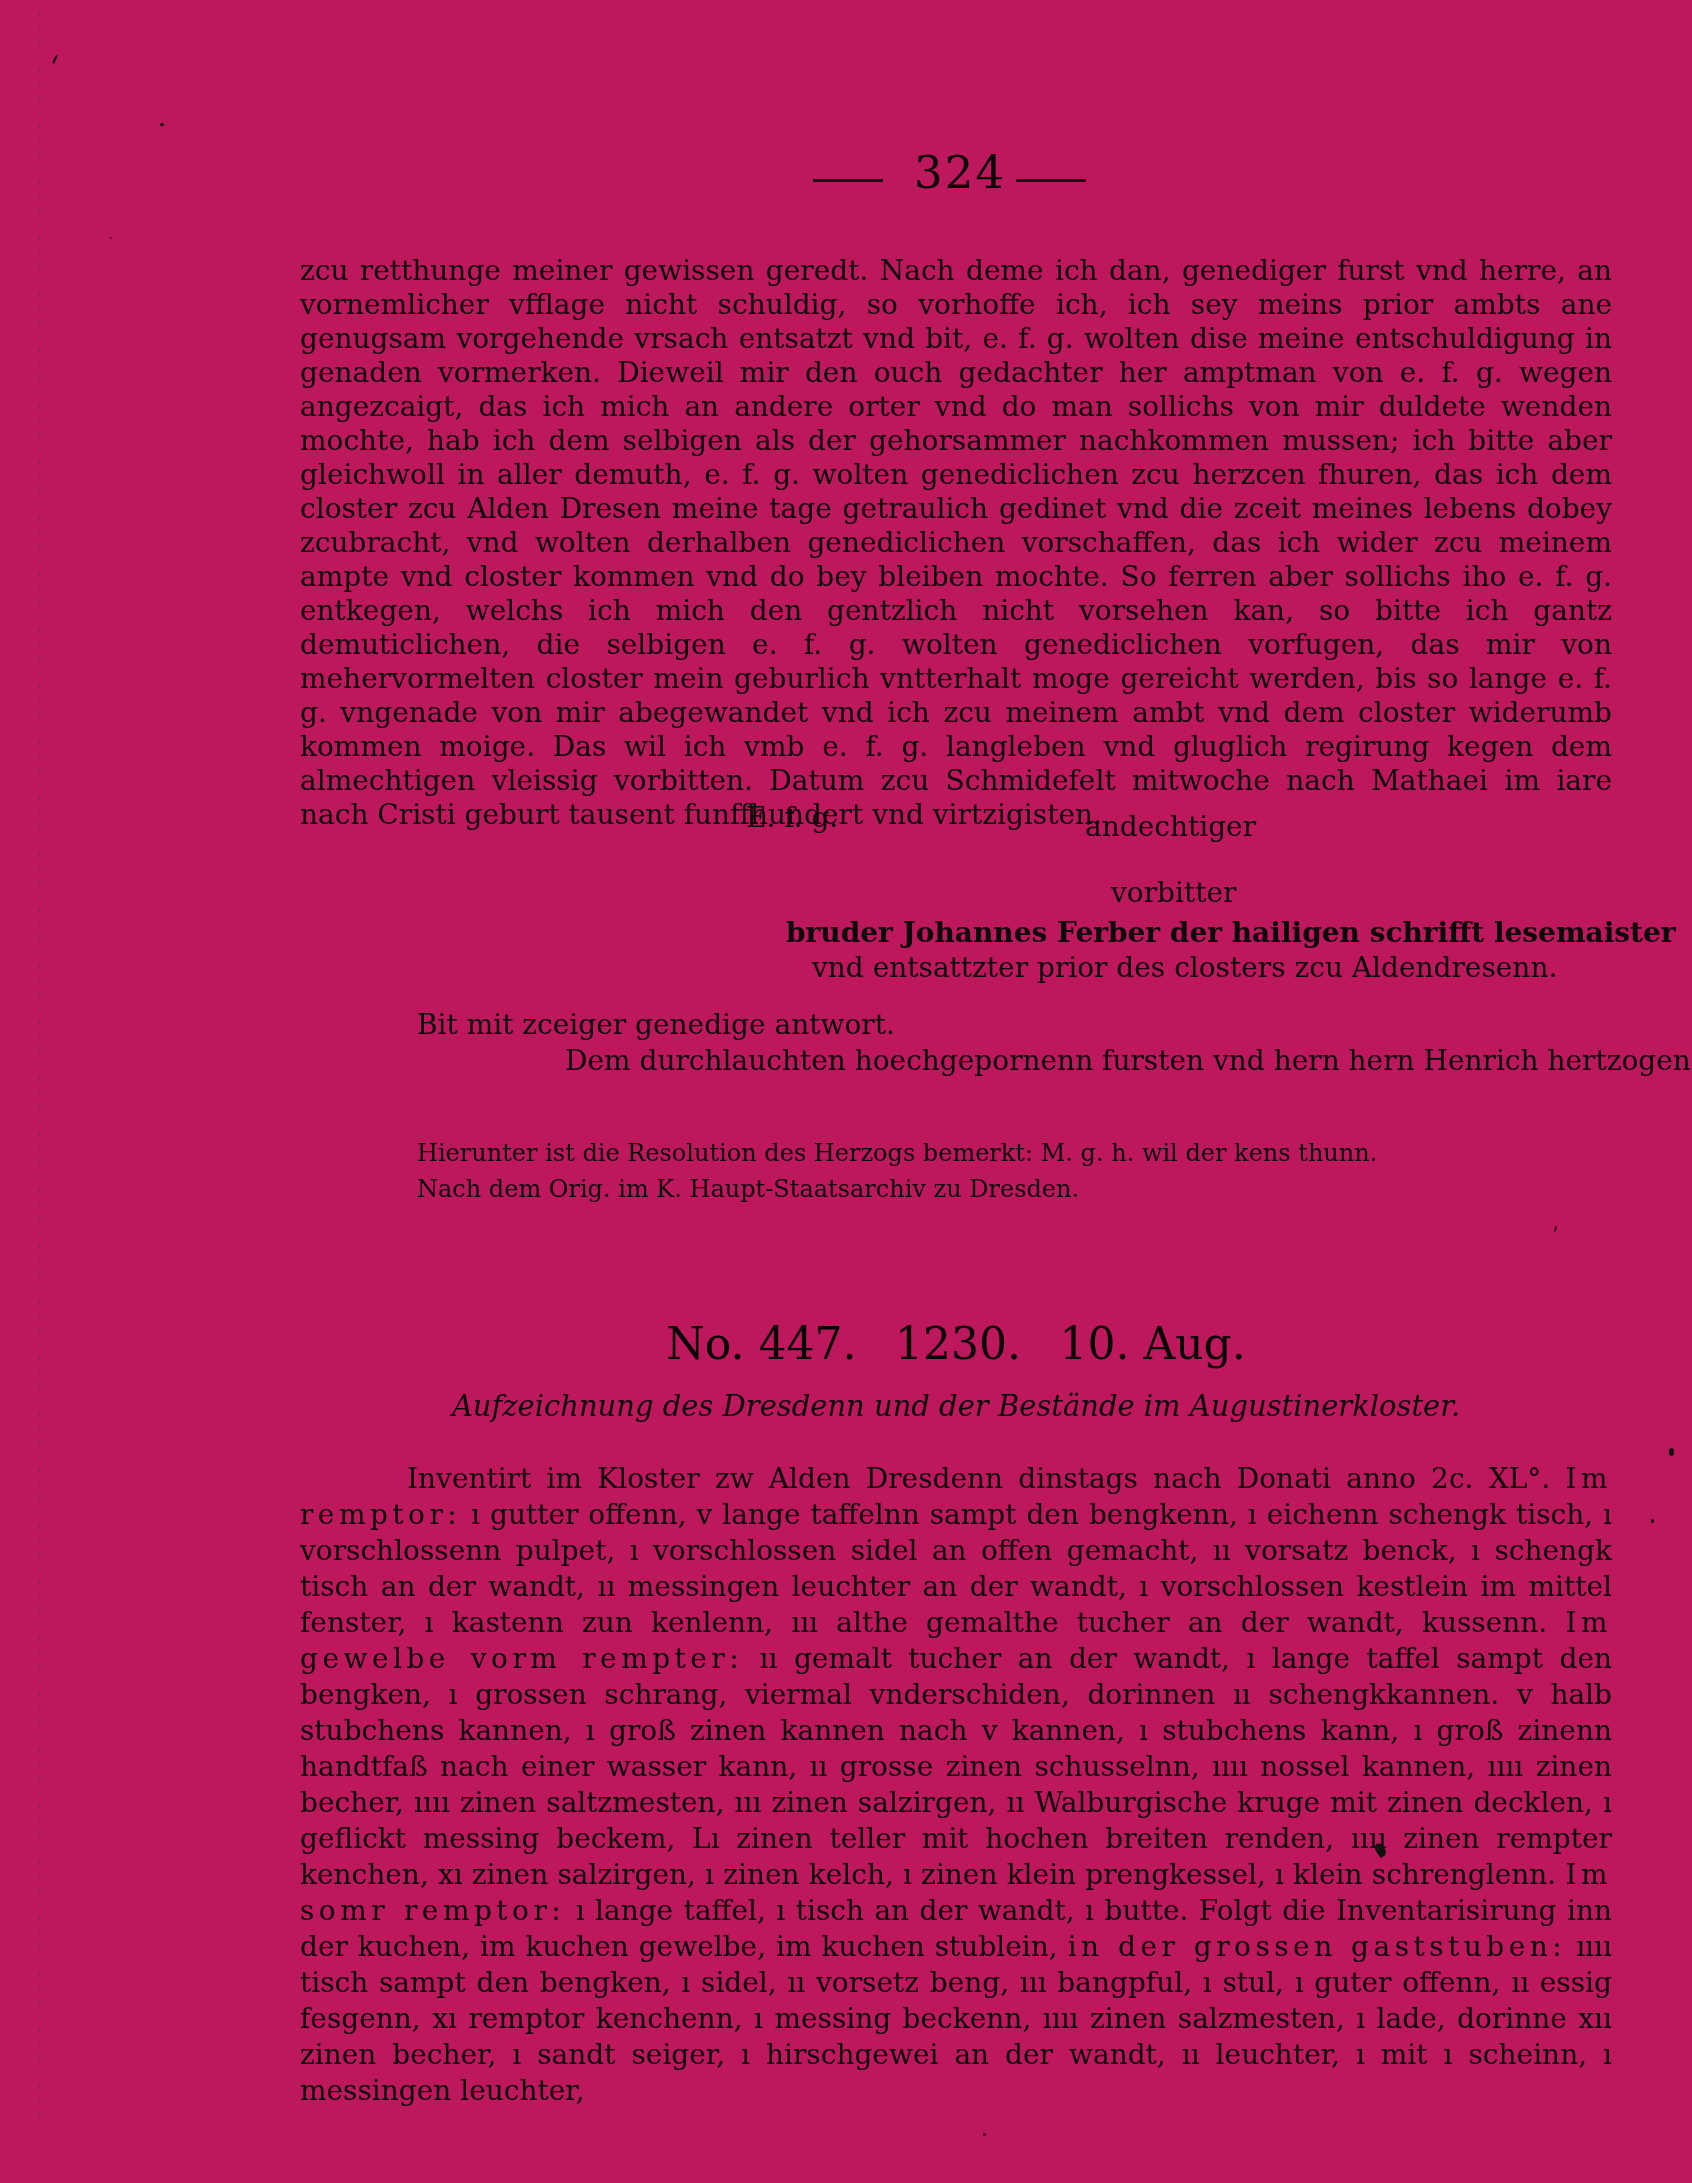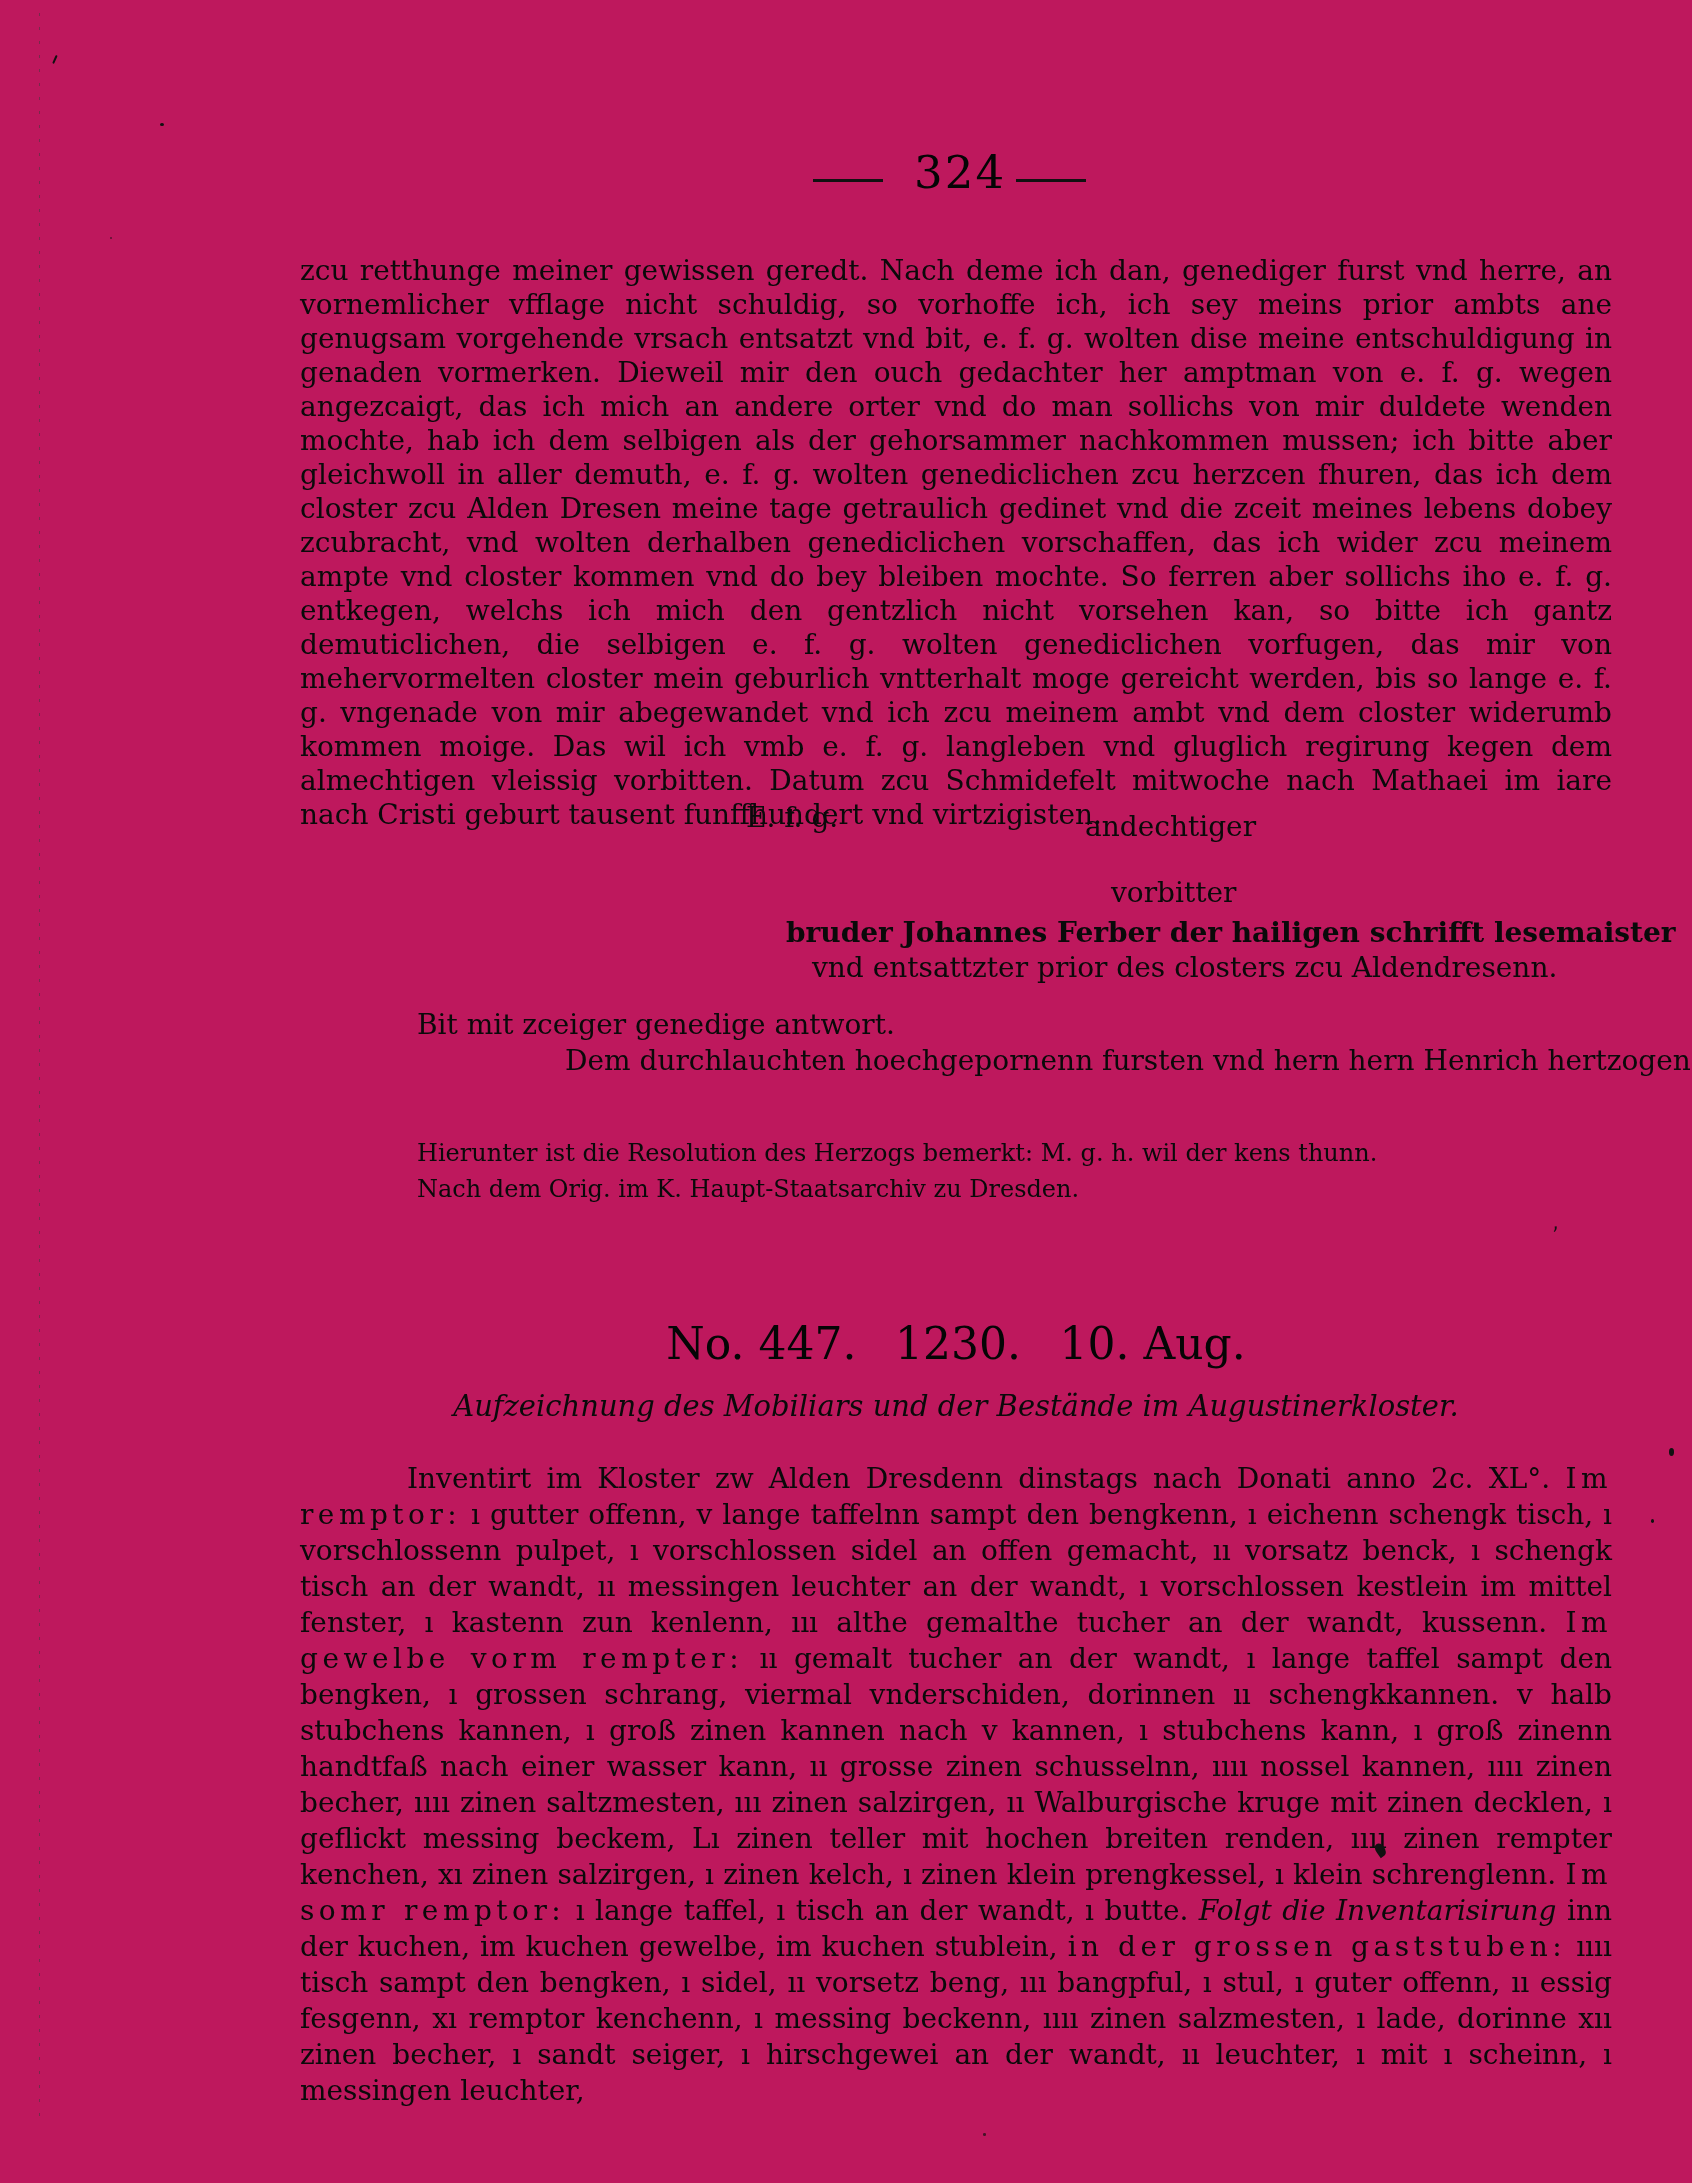--- a/index.html
+++ b/index.html
@@ -38,21 +38,21 @@
   .doc-subtitle {
     position: absolute;
     left: 300px; top: 1389px; width: 1312px;
     text-align: center;
     font-style: italic;
     font-size: 29px;
     color: #0a0a0a;
   }
   .seg-plain { font-style: normal; }
   .seg-spaced { letter-spacing: 0.16em; }
-  .seg-italic { font-style: italic; }
+  .seg-italic { }
   
   .fold-line {
     position: absolute;
     left: 39px; top: 13.4px;
     width: 1.1px; height: 2104px;
     background: repeating-linear-gradient(to bottom, #3a3a3a 0 2.7px, transparent 2.7px 14px);
     opacity: 0.55;
   }
   .art { position: absolute; background: #111; }
   .art-tick { width: 2.1px; height: 8.6px; transform: rotate(24deg); border-radius: 1.1px; }
@@ -85,21 +85,21 @@
   <div class="abs address-line" style="left:565px; top:1044px;">Dem durchlauchten hoechgepornenn fursten vnd hern hern Henrich hertzogen</div>
 
   <div class="abs note-line" style="left:417px; top:1175px;">Nach dem Orig. im K. Haupt-Staatsarchiv zu Dresden.</div>
   <div class="abs note-line" style="left:417px; top:1139px;">Hierunter ist die Resolution des Herzogs bemerkt: M. g. h. wil der kens thunn.</div>
 
   <div class="doc-heading">
     <span>No. 447.</span><span class="gap"></span>
     <span>1230.</span><span class="gap"></span>
     <span>10. Aug.</span>
   </div>
-  <div class="doc-subtitle">Aufzeichnung des Mobiliars und der Bestände im Augustinerkloster.</div>
+  <div class="doc-subtitle">Aufzeichnung des Dresdenn und der Bestände im Augustinerkloster.</div>
 
   <div class="body-text doc2-body"><span class="seg-plain">Inventirt im Kloster zw Alden Dresdenn dinstags nach Donati anno 2c. XL°. </span><span class="seg-spaced">Im remptor:</span><span class="seg-plain"> ı gutter offenn, v lange taffelnn sampt den bengkenn, ı eichenn schengk tisch, ı vorschlossenn pulpet, ı vorschlossen sidel an offen gemacht, ıı vorsatz benck, ı schengk tisch an der wandt, ıı messingen leuchter an der wandt, ı vorschlossen kestlein im mittel fenster, ı kastenn zun kenlenn, ııı althe gemalthe tucher an der wandt, kussenn. </span><span class="seg-spaced">Im gewelbe vorm rempter:</span><span class="seg-plain"> ıı gemalt tucher an der wandt, ı lange taffel sampt den bengken, ı grossen schrang, viermal vnderschiden, dorinnen ıı schengkkannen. v halb stubchens kannen, ı groß zinen kannen nach v kannen, ı stubchens kann, ı groß zinenn handtfaß nach einer wasser kann, ıı grosse zinen schusselnn, ıııı nossel kannen, ıııı zinen becher, ıııı zinen saltzmesten, ııı zinen salzirgen, ıı Walburgische kruge mit zinen decklen, ı geflickt messing beckem, Lı zinen teller mit hochen breiten renden, ıııı zinen rempter kenchen, xı zinen salzirgen, ı zinen kelch, ı zinen klein prengkessel, ı klein schrenglenn. </span><span class="seg-spaced">Im somr remptor:</span><span class="seg-plain"> ı lange taffel, ı tisch an der wandt, ı butte. </span><span class="seg-italic">Folgt die Inventarisirung</span><span class="seg-plain"> inn der kuchen, im kuchen gewelbe, im kuchen stublein, </span><span class="seg-spaced">in der grossen gaststuben:</span><span class="seg-plain"> ıııı tisch sampt den bengken, ı sidel, ıı vorsetz beng, ııı bangpful, ı stul, ı guter offenn, ıı essig fesgenn, xı remptor kenchenn, ı messing beckenn, ıııı zinen salzmesten, ı lade, dorinne xıı zinen becher, ı sandt seiger, ı hirschgewei an der wandt, ıı leuchter, ı mit ı scheinn, ı messingen leuchter,</span></div>
 
   <div class="fold-line"></div>
   <div class="art art-tick" style="left:54px; top:55px;"></div>
   <div class="art art-speck" style="left:160px; top:123px; width:3.7px; height:3.2px;"></div>
   <div class="art art-speck" style="left:110px; top:237px; width:2.1px; height:2.1px; opacity:.6;"></div>
   <div class="abs art-comma" style="left:1596px; top:456px;">,</div>
   <div class="abs art-comma" style="left:1551px; top:1211px; transform:rotate(-12deg);">,</div>
   <div class="art art-speck" style="left:1669px; top:1448px; width:5.4px; height:8px;"></div>

